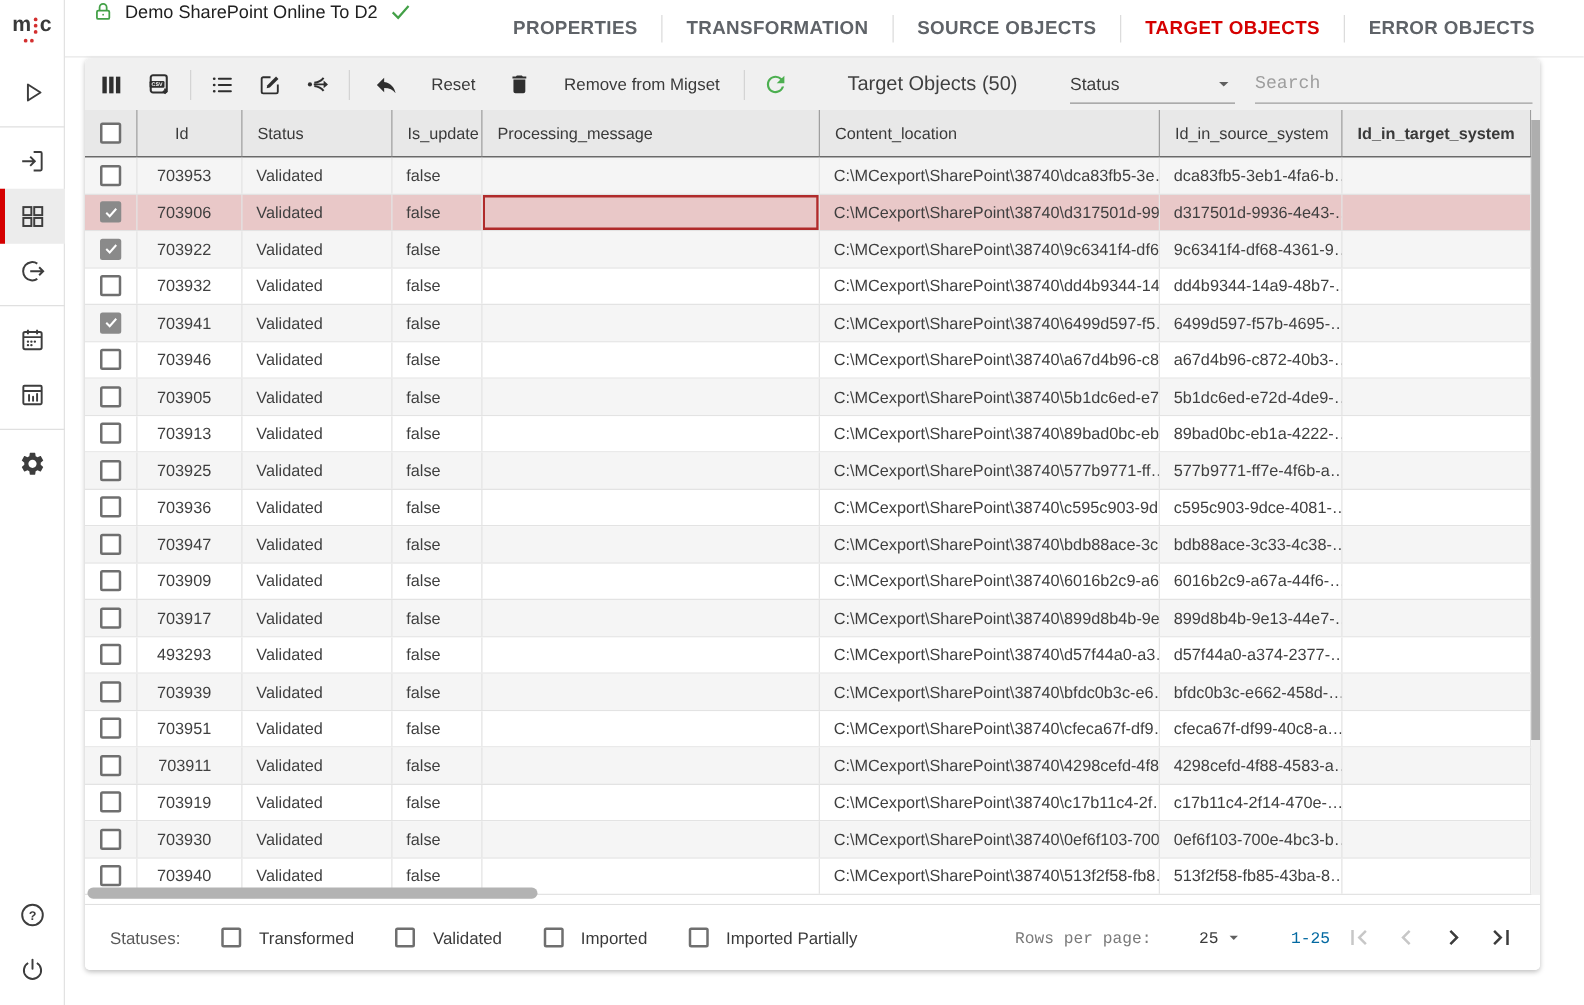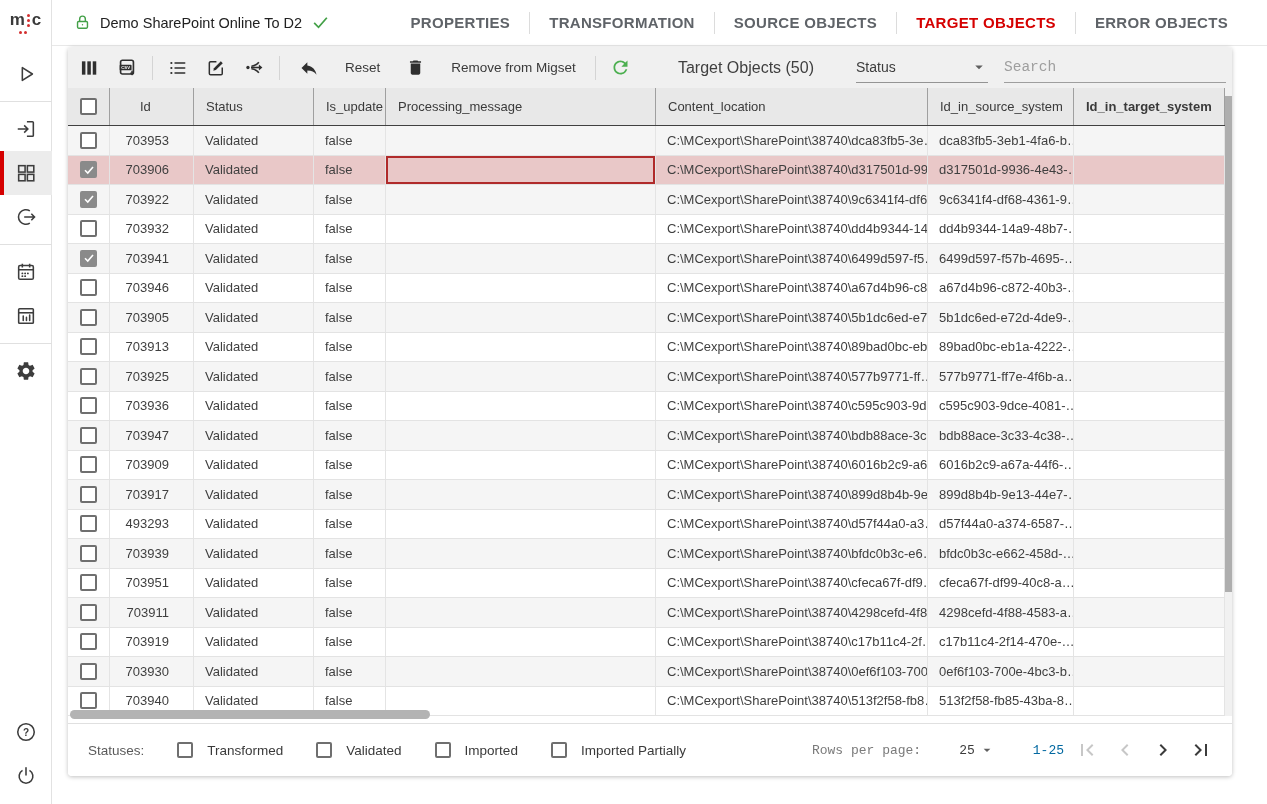--- a/index.html
+++ b/index.html
@@ -18,21 +18,21 @@
   .side-item { width:52px; height:44px; display:flex; align-items:center; justify-content:center;
                position:relative; cursor:pointer; }
   .side-item.active { background:#ececec; }
   .side-item.active::before { content:''; position:absolute; left:0; top:0; bottom:0; width:4px; background:#d50000; }
   .side-div { width:52px; height:1px; background:#e0e0e0; margin:5px 0; }
   .side-spacer { flex:1; }
   .side-item svg { stroke:#3d3d3d; fill:none; stroke-width:1.7; }
 
   
   .topbar { position:absolute; left:52px; right:0; top:0; height:46px; background:#fff;
-            border-bottom:1px solid #e8e8e8; display:flex; align-items:center; }
+            border-bottom:1px solid #e8e8e8; display:flex; align-items:flex-start; }
   .title-group { display:flex; align-items:center; gap:9px; padding-left:22px; }
   .migset-title { font-size:14.5px; color:#212121; }
   .tabs { margin-left:auto; display:flex; align-items:center; padding-right:20px; height:100%; }
   .tab { padding:0 19px; font-size:15px; font-weight:700; letter-spacing:.3px; color:#5f6368;
          cursor:pointer; white-space:nowrap; }
   .tab.active { color:#d50000; }
   .tab-sep { width:1px; height:22px; background:#dcdcdc; }
 
   
   .card { position:absolute; left:68px; top:47px; width:1164px; height:729px; background:#fff;
@@ -494,21 +494,21 @@
     <div class="cell col-check">
       <span class="cbx">
         
       </span>
     </div>
     <div class="cell col-id c-id">493293</div>
     <div class="cell col-status c-status">Validated</div>
     <div class="cell col-isupdate c-isupdate">false</div>
     <div class="cell col-procmsg c-procmsg"></div>
     <div class="cell col-content c-content">C:\MCexport\SharePoint\38740\d57f44a0-a3…</div>
-    <div class="cell col-source c-source">d57f44a0-a374-6587-…</div>
+    <div class="cell col-source c-source">d57f44a0-a374-2377-…</div>
     <div class="cell col-target c-target"></div>
   </div>
       <div class="row odd">
     <div class="cell col-check">
       <span class="cbx">
         
       </span>
     </div>
     <div class="cell col-id c-id">703939</div>
     <div class="cell col-status c-status">Validated</div>

